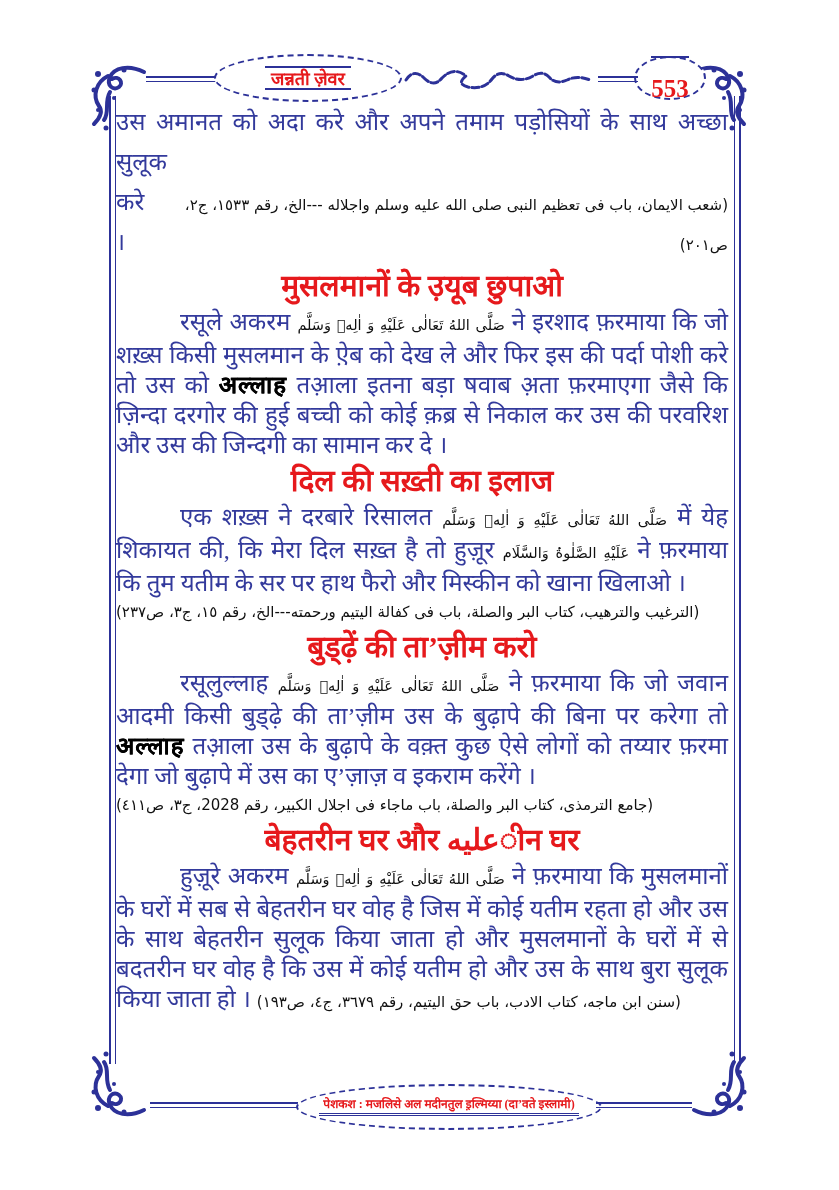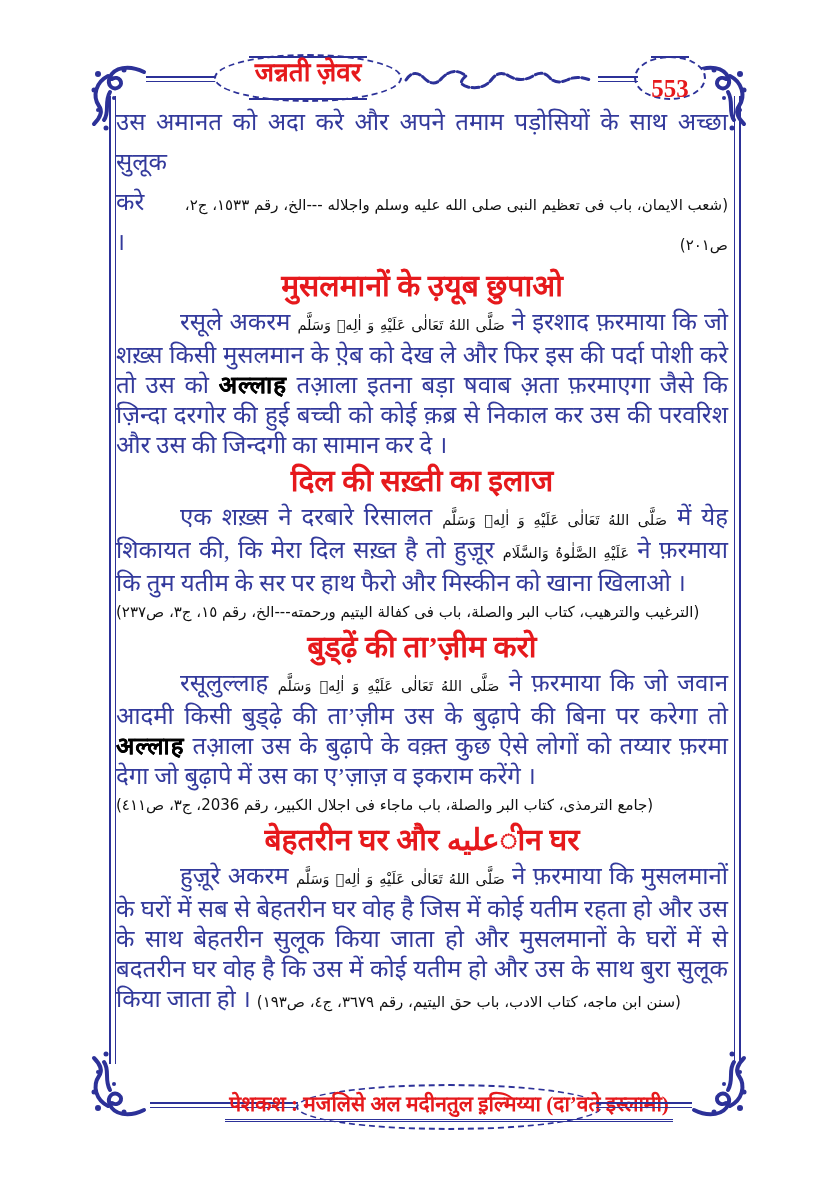--- a/index.html
+++ b/index.html
@@ -41,33 +41,33 @@
   
   .oval{
     position:absolute;
     border:2px dashed var(--blue);
     border-radius:50%;
     background:var(--paper);
     display:flex;align-items:center;justify-content:center;
   }
   .oval-title{left:214px;top:54px;width:184px;height:44px;}
   .oval-title span{
-    color:var(--red);font-weight:bold;font-size:26px;line-height:1;
+    color:var(--red);font-weight:bold;font-size:18px;line-height:1;
     border-top:2px solid var(--blue);border-bottom:2px solid var(--blue);
-    padding:2px 6px 12px 6px;white-space:nowrap;
+    padding:2px 6px 0 6px;white-space:nowrap;
   }
   .oval-page{left:634px;top:56px;width:68px;height:40px;}
   .oval-page span{
     color:var(--red);font-weight:bold;font-size:25px;line-height:1;
     border-top:2px solid var(--blue);padding-top:18px;
   }
   .flourish{position:absolute;left:402px;top:62px;}
   .oval-footer{left:296px;top:1084px;width:302px;height:42px;}
   .oval-footer span{
-    color:var(--red);font-weight:bold;font-size:21px;line-height:1.15;
+    color:var(--red);font-weight:bold;font-size:12px;line-height:1.15;
     border-bottom:3px double var(--blue);
     padding:0 4px 2px 4px;white-space:nowrap;
   }
   
   .content{
     position:absolute;left:116px;top:102px;width:612px;
     color:var(--text-blue);
   }
   .para{
     font-size:24px;line-height:30px;
@@ -209,21 +209,21 @@
     <div class="heading">दिल की सख़्ती का इलाज</div>
     <div class="para indent">
       <span>एक शख़्स ने दरबारे रिसालत </span><span class="arabic-inline" dir="rtl">صَلَّى اللهُ تَعَالٰى عَلَيْهِ وَ اٰلِهٖ وَسَلَّم</span><span> में येह शिकायत की, कि मेरा दिल सख़्त है तो हुज़ूर </span><span class="arabic-inline" dir="rtl">عَلَيْهِ الصَّلٰوةُ وَالسَّلَام</span><span> ने फ़रमाया कि तुम यतीम के सर पर हाथ फैरो और मिस्कीन को खाना खिलाओ ।</span>
     </div>
     <div class="cite" dir="rtl">(الترغيب والترهيب، كتاب البر والصلة، باب فى كفالة اليتيم ورحمته---الخ، رقم ١٥، ج٣، ص٢٣٧)</div>
 
     <div class="heading">बुड्ढ़ें की ता’ज़ीम करो</div>
     <div class="para indent">
       <span>रसूलुल्लाह </span><span class="arabic-inline" dir="rtl">صَلَّى اللهُ تَعَالٰى عَلَيْهِ وَ اٰلِهٖ وَسَلَّم</span><span> ने फ़रमाया कि जो जवान आदमी किसी बुड्ढ़े की ता’ज़ीम उस के बुढ़ापे की बिना पर करेगा तो </span><span class="allah">अल्लाह</span><span> तआ़ला उस के बुढ़ापे के वक़्त कुछ ऐसे लोगों को तय्यार फ़रमा देगा जो बुढ़ापे में उस का ए’ज़ाज़ व इकराम करेंगे ।</span>
     </div>
-    <div class="cite" dir="rtl">(جامع الترمذى، كتاب البر والصلة، باب ماجاء فى اجلال الكبير، رقم 2036، ج٣، ص٤١١)</div>
+    <div class="cite" dir="rtl">(جامع الترمذى، كتاب البر والصلة، باب ماجاء فى اجلال الكبير، رقم 2028، ج٣، ص٤١١)</div>
 
     <div class="heading">बेहतरीन घर और عليهीन घर</div>
     <div class="para indent">
       <span>हुज़ूरे अकरम </span><span class="arabic-inline" dir="rtl">صَلَّى اللهُ تَعَالٰى عَلَيْهِ وَ اٰلِهٖ وَسَلَّم</span><span> ने फ़रमाया कि मुसलमानों के घरों में सब से बेहतरीन घर वोह है जिस में कोई यतीम रहता हो और उस के साथ बेहतरीन सुलूक किया जाता हो और मुसलमानों के घरों में से बदतरीन घर वोह है कि उस में कोई यतीम हो और उस के साथ बुरा सुलूक किया जाता हो । </span><span class="cite-inline" dir="rtl">(سنن ابن ماجه، كتاب الادب، باب حق اليتيم، رقم ٣٦٧٩، ج٤، ص١٩٣)</span>
     </div>
 
   </div>
 
   <div class="dline ftr-line-left"></div>
   <div class="oval oval-footer">

